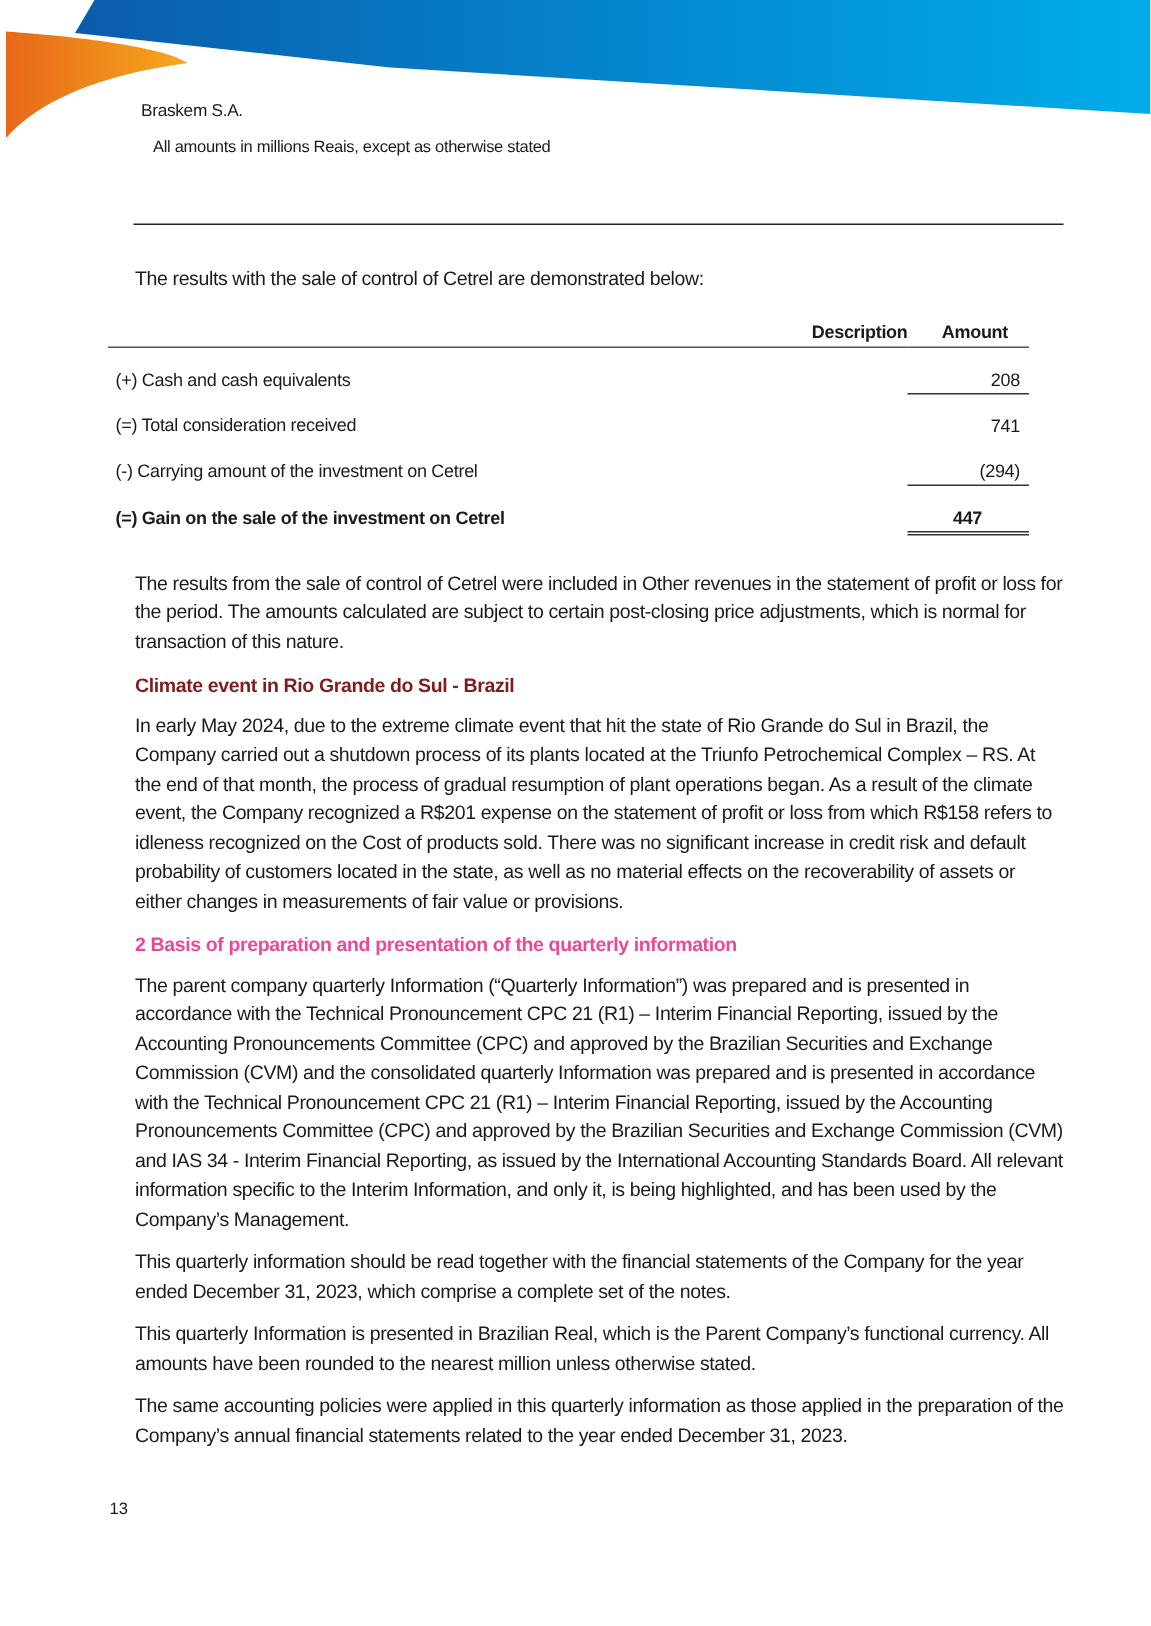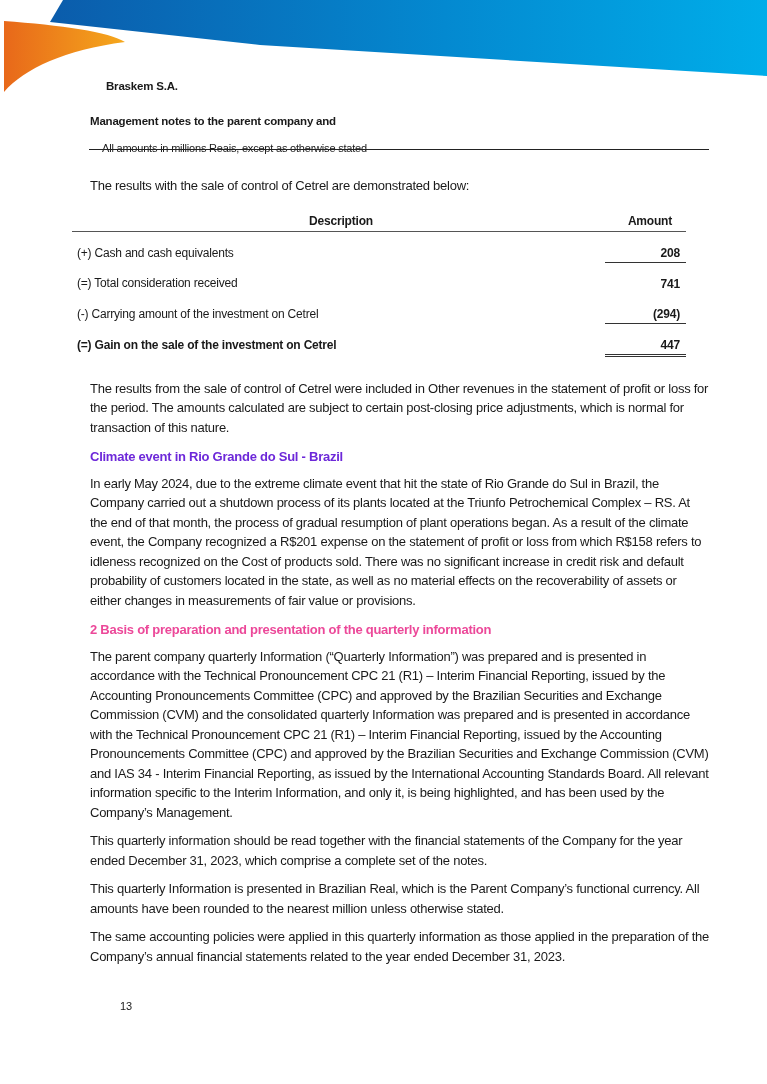--- a/index.html
+++ b/index.html
@@ -22,24 +22,24 @@
       width: 767px;
       height: 140px;
     }
     .header-block {
       position: absolute;
       left: 90px;
       top: 64px;
       width: 620px;
     }
     .company {
-      font-weight: bold;
+      font-weight: normal;
       font-size: 11.5px;
       letter-spacing: -0.2px;
-      margin: 16px;
+      margin: 4px;
     }
     .mgmt-title {
       margin: 21px 0 0 0;
       font-weight: bold;
       font-size: 11.5px;
       line-height: 17px;
       letter-spacing: -0.2px;
     }
     .mgmt-sub {
       margin: 12px;
@@ -73,67 +73,66 @@
     }
     table.results {
       width: 614px;
       border-collapse: collapse;
       margin-left: -18px;
       font-size: 12px;
       letter-spacing: -0.2px;
     }
     table.results th {
       font-weight: bold;
-      text-align: center;
+      text-align: right;
       padding: 0 0 1px 5px;
       line-height: 17px;
       border-bottom: 1.5px solid #555;
     }
     table.results th.amt {
       text-align: right;
       padding-right: 14px;
     }
     table.results td {
       padding: 12px 0 0 5px;
       line-height: 18px;
     }
     table.results td.amt {
       text-align: right;
       padding-right: 6px;
       width: 70px;
-      font-weight: bold;
     }
     table.results tr.sub-top td.amt {
       border-top: 1px solid #333;
     }
     table.results tr.bold td {
       font-weight: bold;
     }
     table.results tr.bold td.amt {
       border-top: 1px solid #333;
       border-bottom: 3px double #333;
+      text-align: center;
     }
     .para {
       margin-top: 22px !important;
     }
     h2.section {
       font-size: 13px;
       font-weight: bold;
       margin: 10px 0 7px 0;
       letter-spacing: -0.25px;
     }
-    h2.orange { color: #6d28d9; }
+    h2.orange { color: #7f1d1d; }
     h2.blue { color: #ec4899; }
     .gap { margin-top: 9px !important; }
     .page-number {
       position: absolute;
       left: 73px;
       top: 1000px;
       font-size: 11px;
-      margin-left: 47px;
     }
   </style>
 </head>
 <body>
 
 <svg class="banner" viewBox="0 0 767 140" xmlns="http://www.w3.org/2000/svg">
   <defs>
     <linearGradient id="blueGrad" x1="0" y1="0" x2="1" y2="0">
       <stop offset="0" stop-color="#0b5cab"></stop>
       <stop offset="0.55" stop-color="#0489d0"></stop>
@@ -143,21 +142,20 @@
       <stop offset="0" stop-color="#e8681a"></stop>
       <stop offset="1" stop-color="#f5a81c"></stop>
     </linearGradient>
   </defs>
   <polygon points="63,0 767,0 767,76 260,45 50,22" fill="url(#blueGrad)"></polygon>
   <path d="M4,21 C60,25 110,32 125,42 C65,50 25,68 4,92 Z" fill="url(#orangeGrad)"></path>
 </svg>
 
 <div class="header-block">
   <p class="company">Braskem S.A.</p>
-  <p class="mgmt-title">Management notes to the parent company and</p>
   <p class="mgmt-sub">All amounts in millions Reais, except as otherwise stated</p>
 </div>
 <div class="header-rule"></div>
 
 <div class="content">
   <p class="intro">The results with the sale of control of Cetrel are demonstrated below:</p>
 
   <table class="results">
     <thead>
       <tr>

